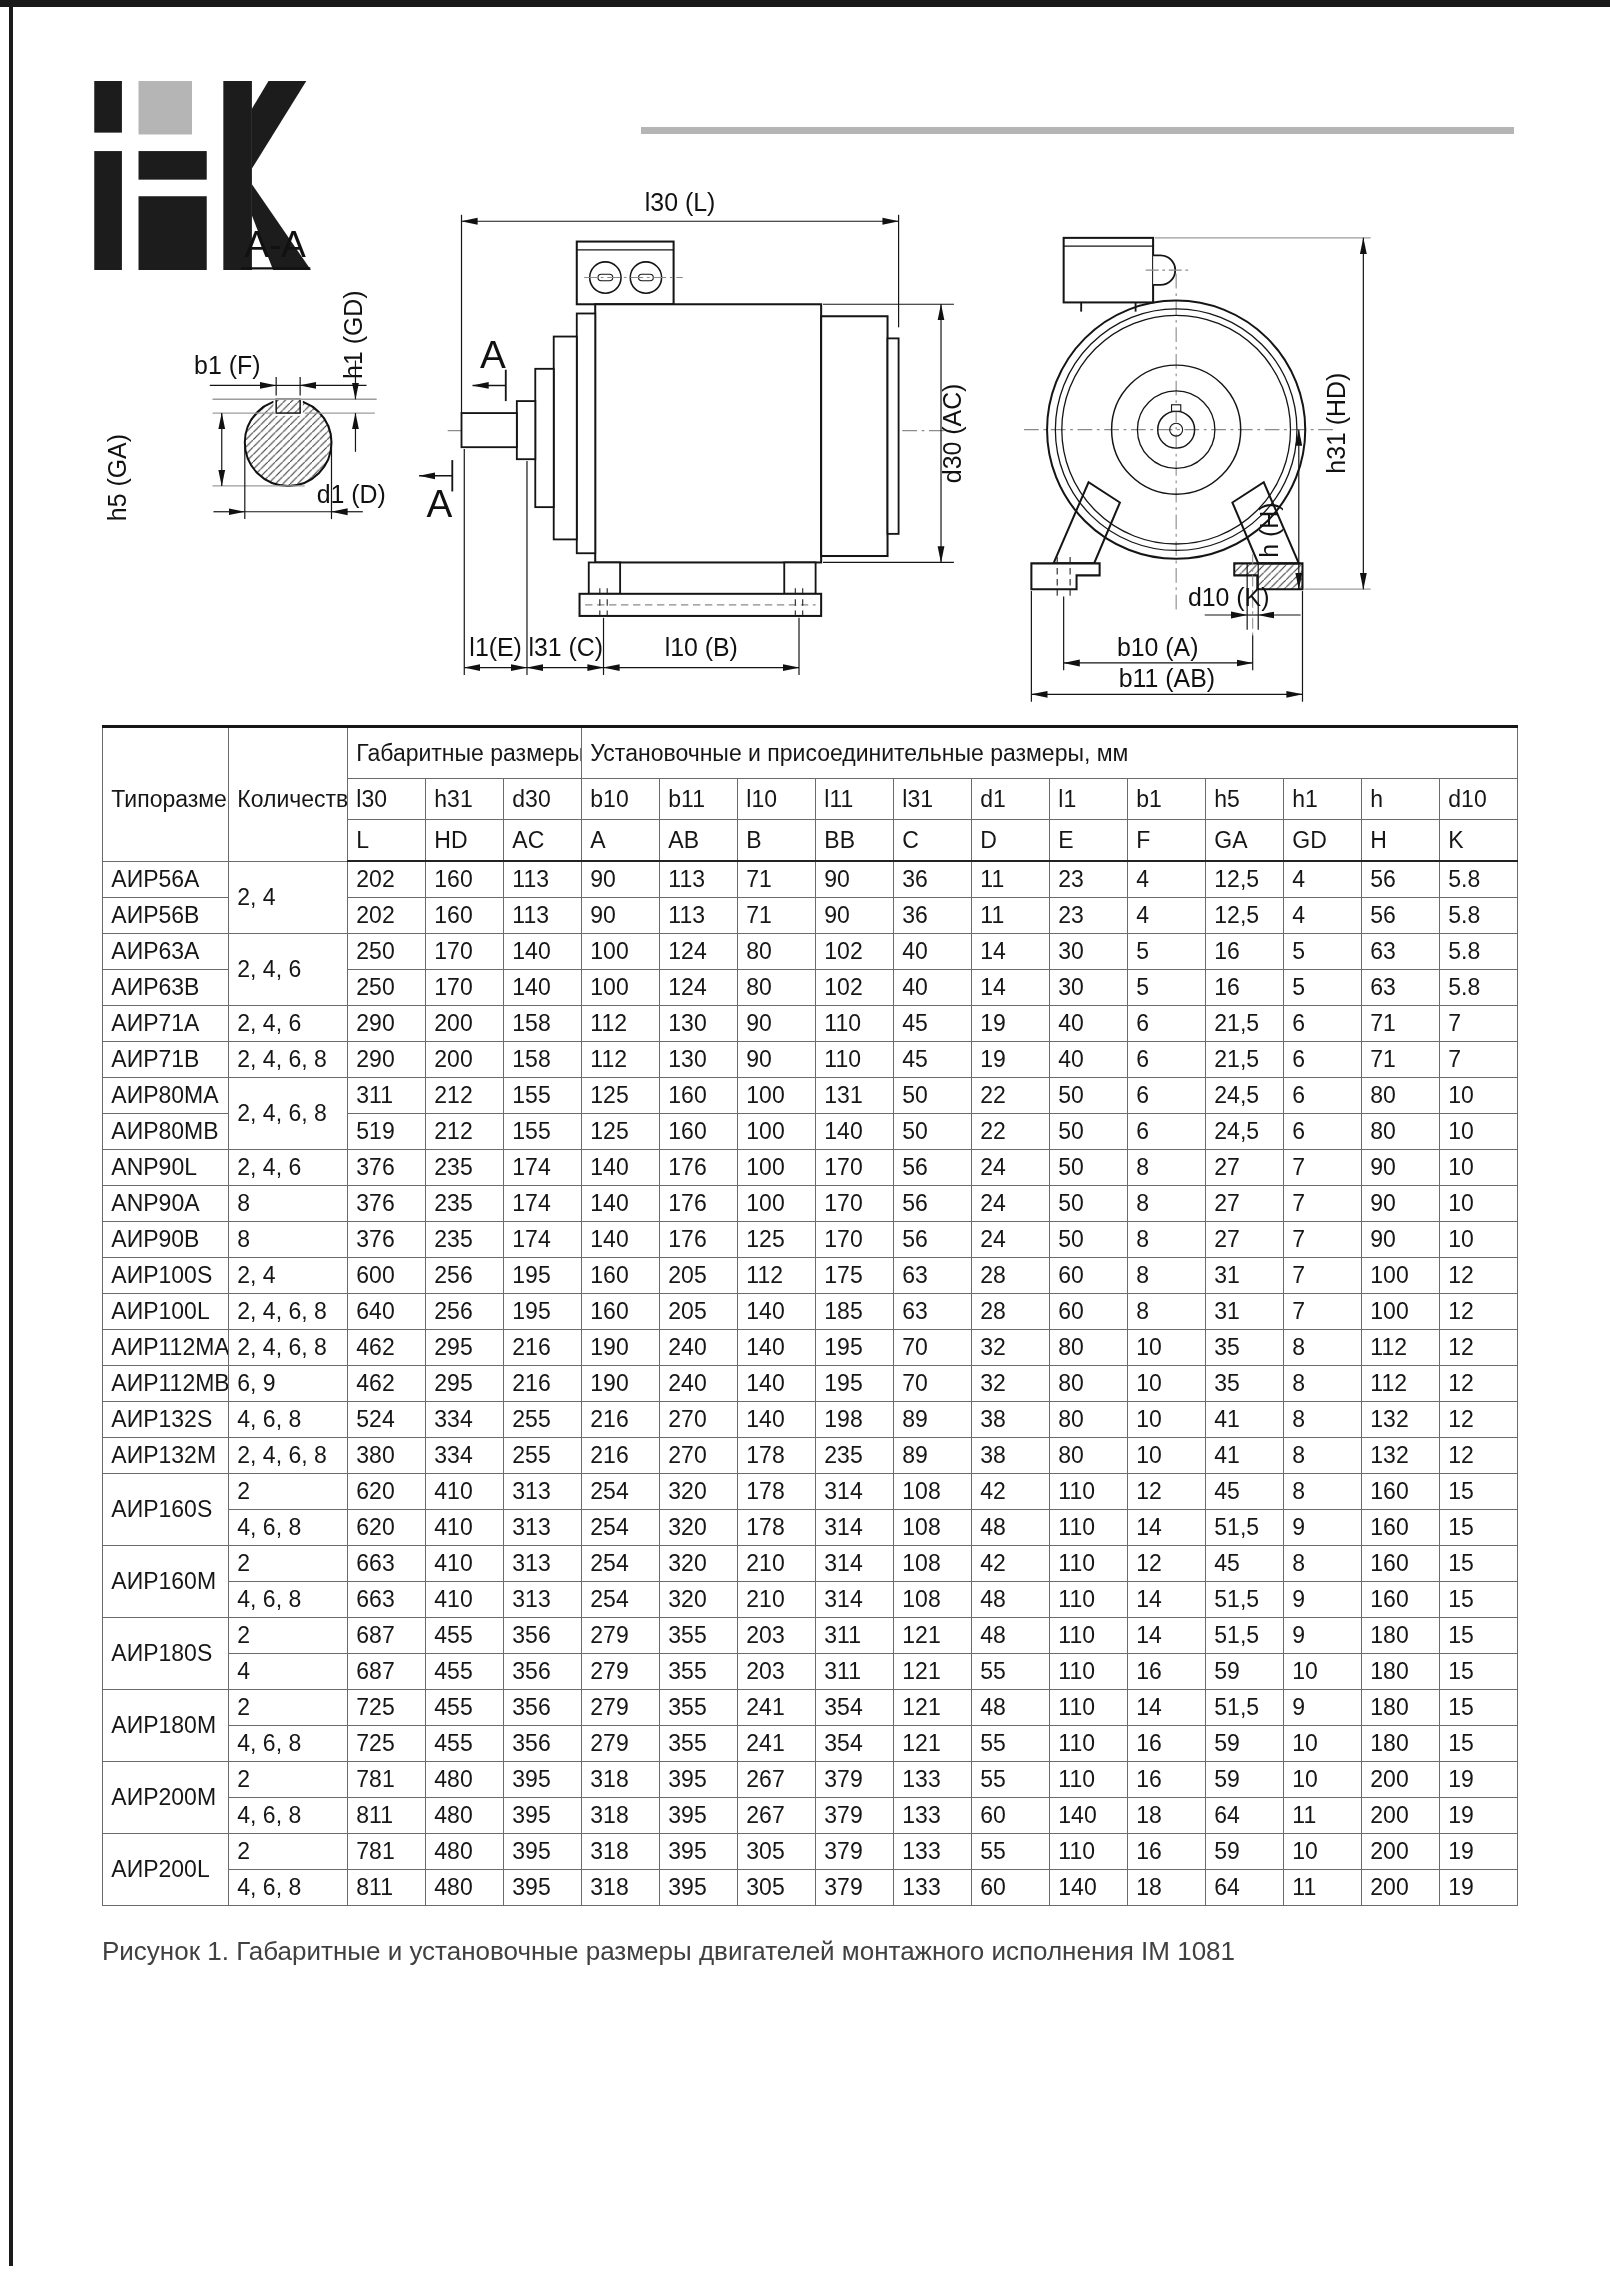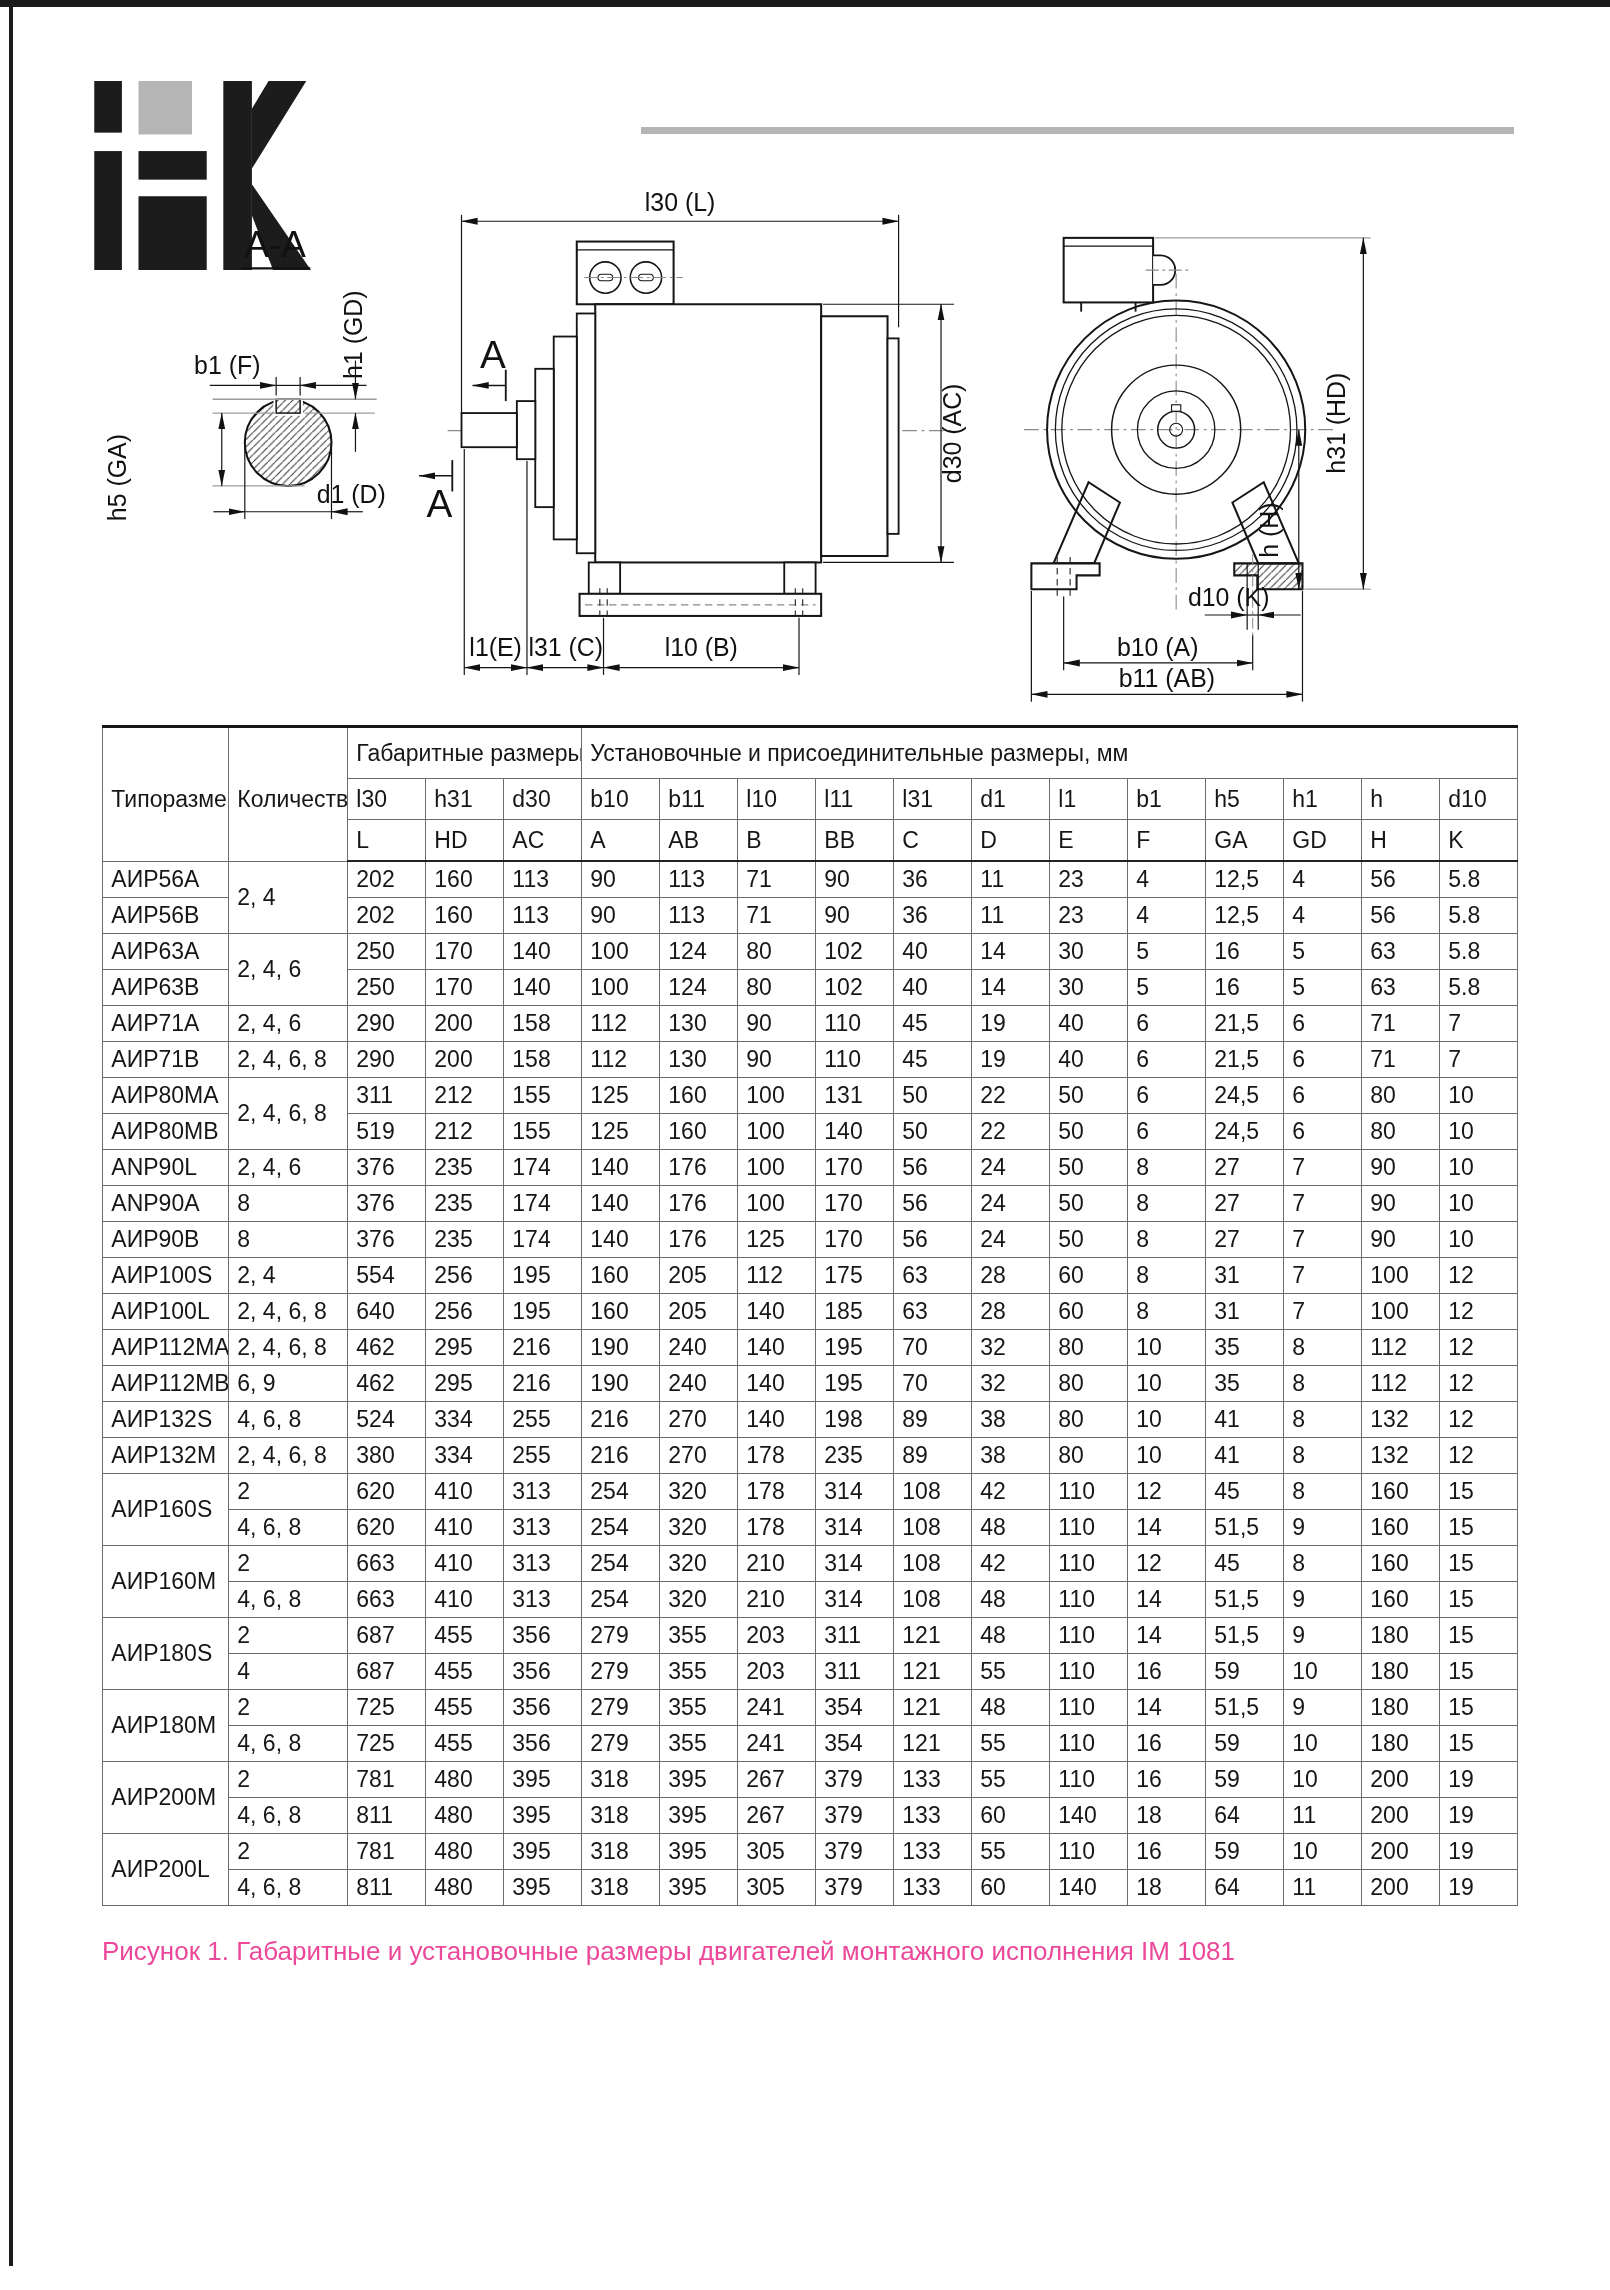--- a/index.html
+++ b/index.html
@@ -27,21 +27,21 @@
   table.dims th,table.dims td{border:1.3px solid #6b6b6b;font-weight:normal;text-align:left;
              padding:0 0 0 8.3px;overflow:hidden;white-space:nowrap;}
   table.dims{border-top:3.7px solid #161616;}
   table.dims thead tr.gr th{height:50px;vertical-align:middle;}
   table.dims thead tr.sym th,table.dims thead tr.let th{height:40px;vertical-align:middle;}
   table.dims thead tr.let th{border-bottom:2.4px solid #222;}
   table.dims thead th.hcorner{vertical-align:top;padding-top:11px;}
   table.dims tbody tr{height:36px;}
   table.dims tbody td{vertical-align:middle;}
 
-  .caption{position:absolute;left:102px;top:1936px;font-size:26px;color:#ec4899;}
+  .caption{position:absolute;left:102px;top:1936px;font-size:26px;color:#404040;}
 </style>
 </head>
 <body>
 
 <div class="page">
   <div class="topline"></div>
   <div class="leftline"></div>
 
   <svg class="logo" width="231" height="189" viewBox="0 0 250 205">
     <rect x="0" y="0" width="30" height="56" fill="#1c1c1c"></rect>
@@ -491,21 +491,21 @@
           <td class="num">50</td>
           <td class="num">8</td>
           <td class="num">27</td>
           <td class="num">7</td>
           <td class="num">90</td>
           <td class="num">10</td>
         </tr>
         <tr>
           <td class="cname">АИР100S</td>
           <td class="cpoles">2, 4</td>
-          <td class="num">554</td>
+          <td class="num">600</td>
           <td class="num">256</td>
           <td class="num">195</td>
           <td class="num">160</td>
           <td class="num">205</td>
           <td class="num">112</td>
           <td class="num">175</td>
           <td class="num">63</td>
           <td class="num">28</td>
           <td class="num">60</td>
           <td class="num">8</td>

